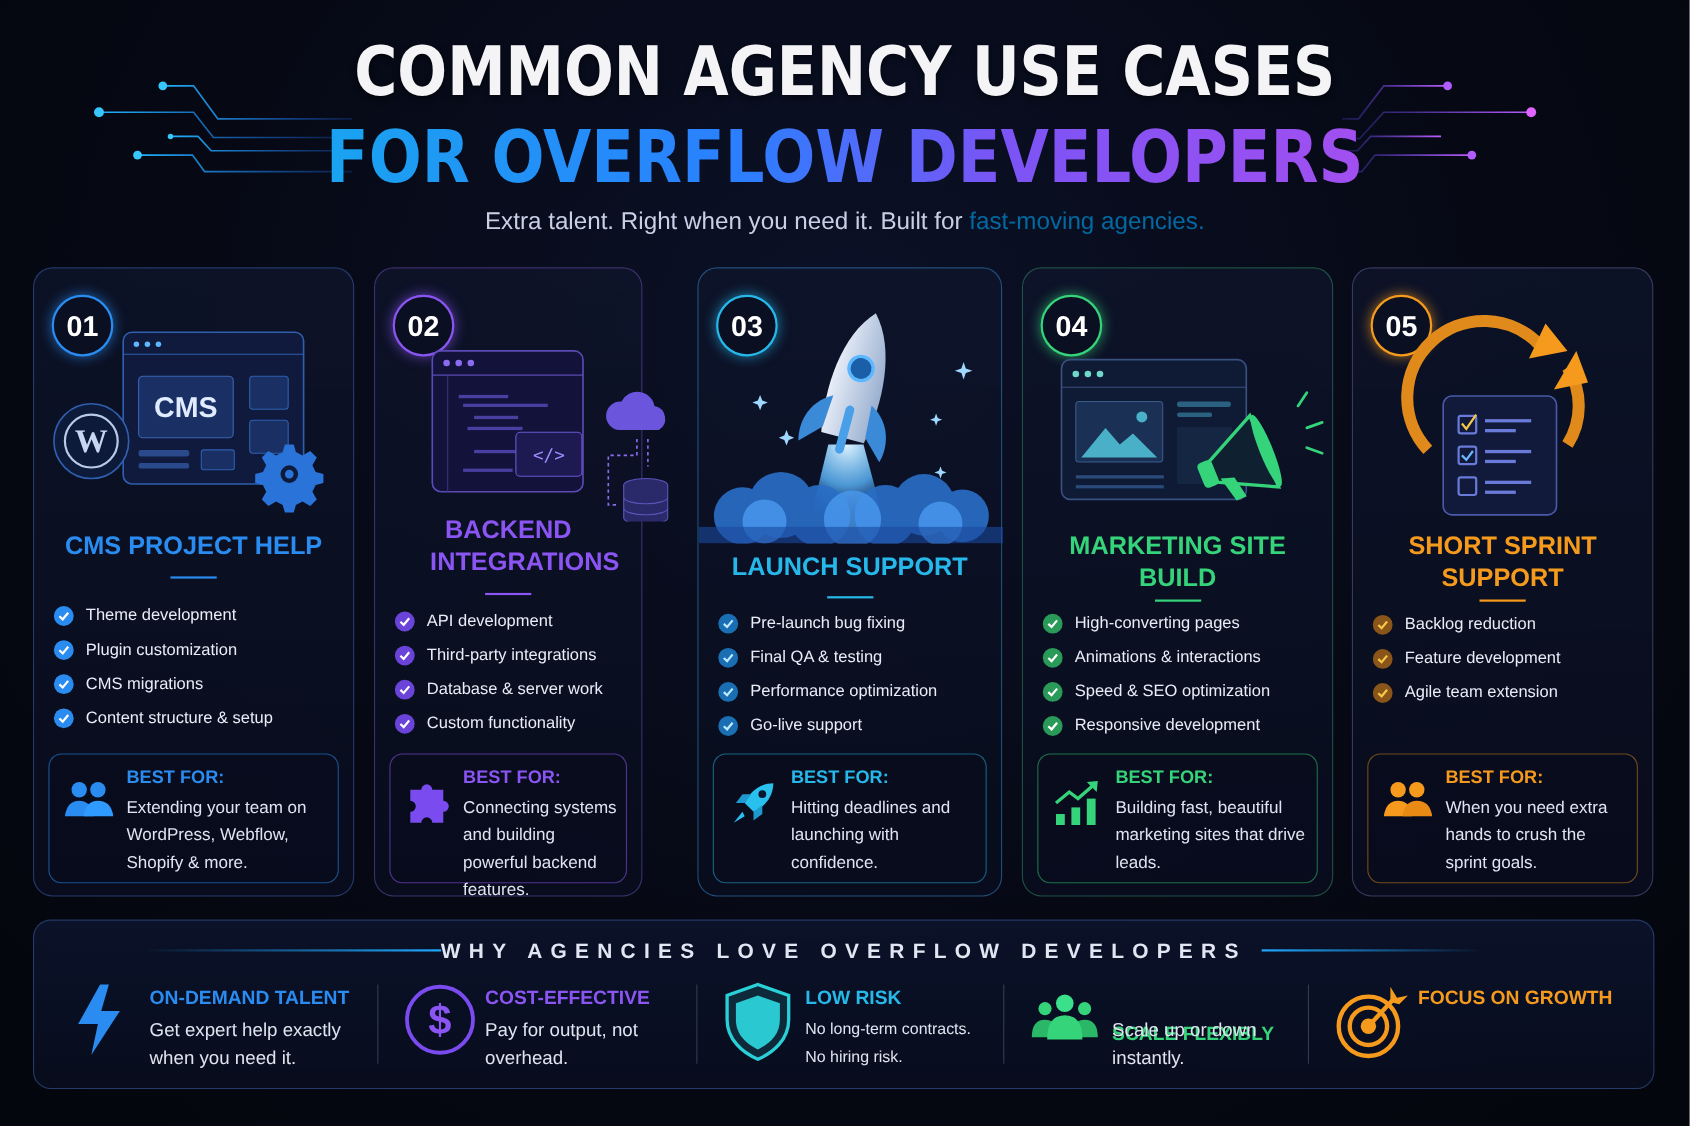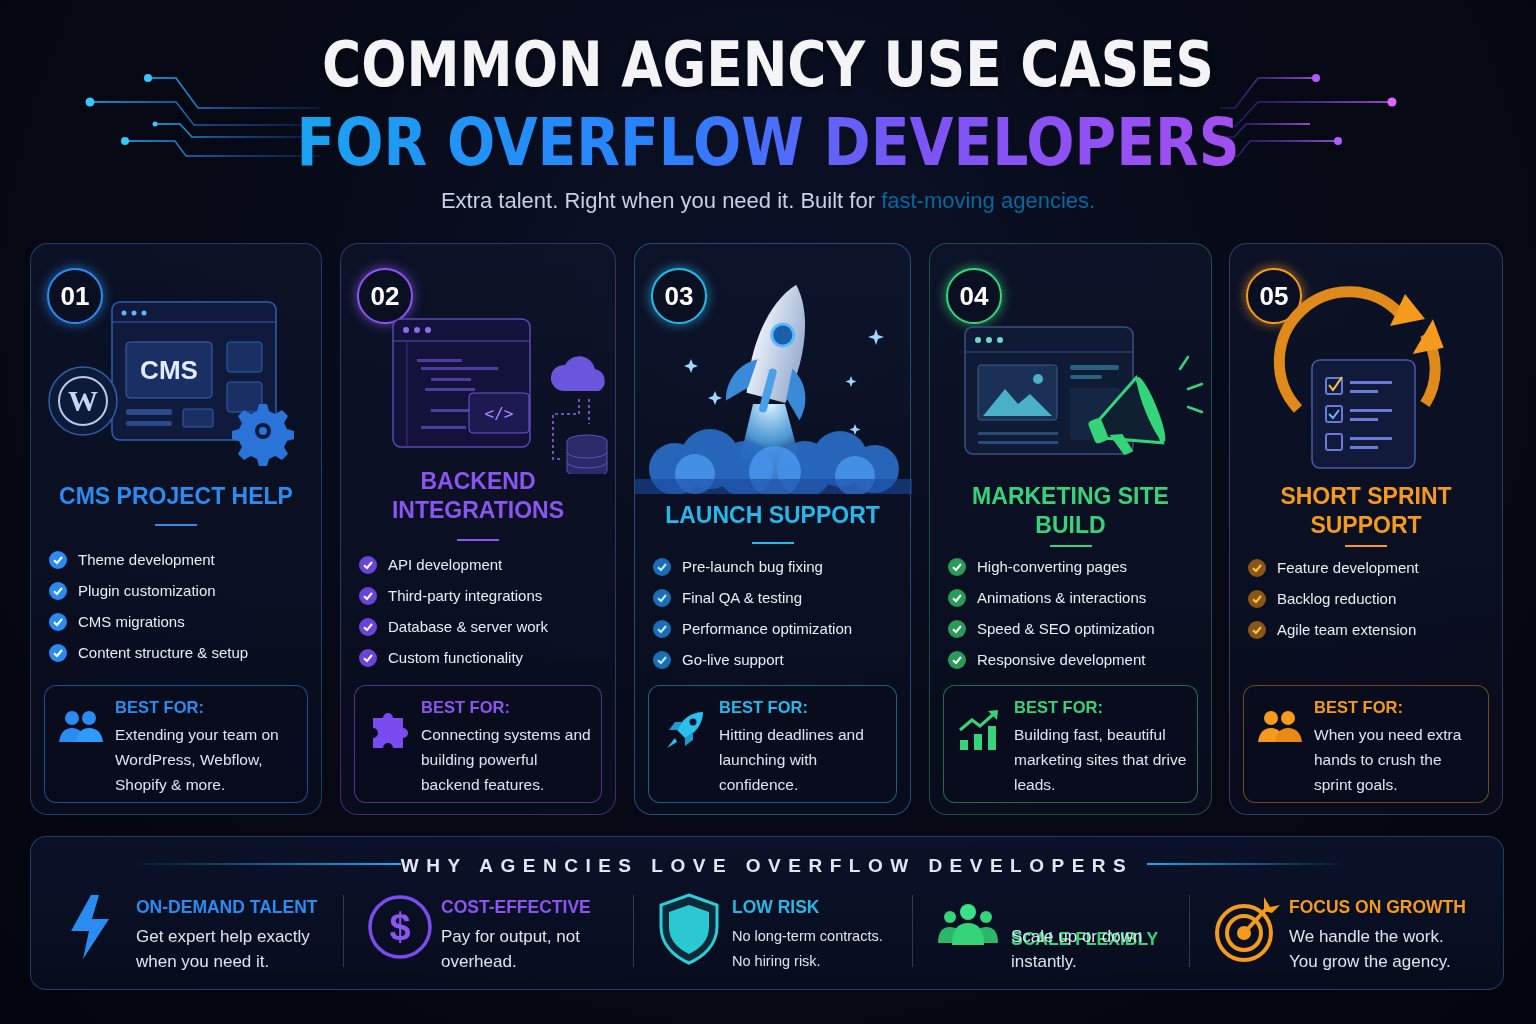--- a/index.html
+++ b/index.html
@@ -214,21 +214,21 @@
             <circle cx="30" cy="10" r="7" fill="#2a8cf0"></circle>
             <path d="M0 34 Q2 20 13 20 Q24 20 26 34Z" fill="#2a8cf0"></path>
             <path d="M17 34 Q19 20 30 20 Q42 20 44 34Z" fill="#2f9aff"></path>
           </svg>
       </div>
       <div class="best-label" style="color:#2a8cf0;">BEST FOR:</div>
       <div class="best-text">Extending your team on WordPress, Webflow, Shopify &amp; more.</div>
     </div>
   </div>
 
-  <div class="card" style="left:310px; width:276px; border-color:rgba(120,90,200,0.45);">
+  <div class="card" style="left:310px; width:244px; border-color:rgba(120,90,200,0.45);">
     <div class="num-badge" style="border-color:#8a55f2; box-shadow:0 0 12px rgba(138,85,242,0.7);">02</div>
     <div class="illus">
       <svg width="276" height="210" viewBox="0 0 276 210">
         <rect x="52" y="55" width="137" height="128" rx="8" fill="#12123a" stroke="#5b4ab4" stroke-width="1.5"></rect>
         <line x1="52" y1="77" x2="189" y2="77" stroke="#5b4ab4"></line>
         <circle cx="65" cy="66" r="3" fill="#8a6cf0"></circle>
           <circle cx="76" cy="66" r="3" fill="#8a6cf0"></circle>
           <circle cx="87" cy="66" r="3" fill="#8a6cf0"></circle>
         <line x1="66" y1="77" x2="66" y2="183" stroke="#3a3380"></line>
         <g fill="#4a3fa0">
@@ -505,29 +505,29 @@
     </div>
     <div class="card-title" style="top:238px; color:#f59a1c; padding:0 40px;">SHORT SPRINT SUPPORT</div>
     <div class="title-rule" style="top:301px; background:#f59a1c;"></div>
     <ul class="features" style="top:308px;">
       <li>
           <span class="check" style="background:#8a5518;">
             <svg viewBox="0 0 12 12">
               <path d="M2 6.2 L5 9 L10 3" stroke="#f5c84a" stroke-width="2" fill="none"></path>
             </svg>
           </span>
+          <span>Backlog reduction</span>
+        </li>
+      <li>
+          <span class="check" style="background:#8a5518;">
+            <svg viewBox="0 0 12 12">
+              <path d="M2 6.2 L5 9 L10 3" stroke="#f5c84a" stroke-width="2" fill="none"></path>
+            </svg>
+          </span>
           <span>Feature development</span>
-        </li>
-      <li>
-          <span class="check" style="background:#8a5518;">
-            <svg viewBox="0 0 12 12">
-              <path d="M2 6.2 L5 9 L10 3" stroke="#f5c84a" stroke-width="2" fill="none"></path>
-            </svg>
-          </span>
-          <span>Backlog reduction</span>
         </li>
       <li>
           <span class="check" style="background:#8a5518;">
             <svg viewBox="0 0 12 12">
               <path d="M2 6.2 L5 9 L10 3" stroke="#f5c84a" stroke-width="2" fill="none"></path>
             </svg>
           </span>
           <span>Agile team extension</span>
         </li>
     </ul>
@@ -618,18 +618,14 @@
     <div class="why-icon">
       <svg width="70" height="72" viewBox="0 0 70 72">
           <circle cx="30" cy="40" r="27" fill="none" stroke="#f59a1c" stroke-width="4"></circle>
           <circle cx="30" cy="40" r="17" fill="none" stroke="#f59a1c" stroke-width="4"></circle>
           <circle cx="30" cy="40" r="7" fill="#f59a1c"></circle>
           <line x1="30" y1="40" x2="54" y2="14" stroke="#f59a1c" stroke-width="4"></line>
           <path d="M50 4 L56 14 L66 12 L58 20 L50 18Z" fill="#f59a1c"></path>
         </svg>
     </div>
     <div class="why-label" style="color:#f59a1c;">FOCUS ON GROWTH</div>
-    <div class="why-text">
-        <div>We handle the work.</div>
-        <div>You grow the agency.</div>
-      </div>
   </div>
 </div>
 
 </body></html>

